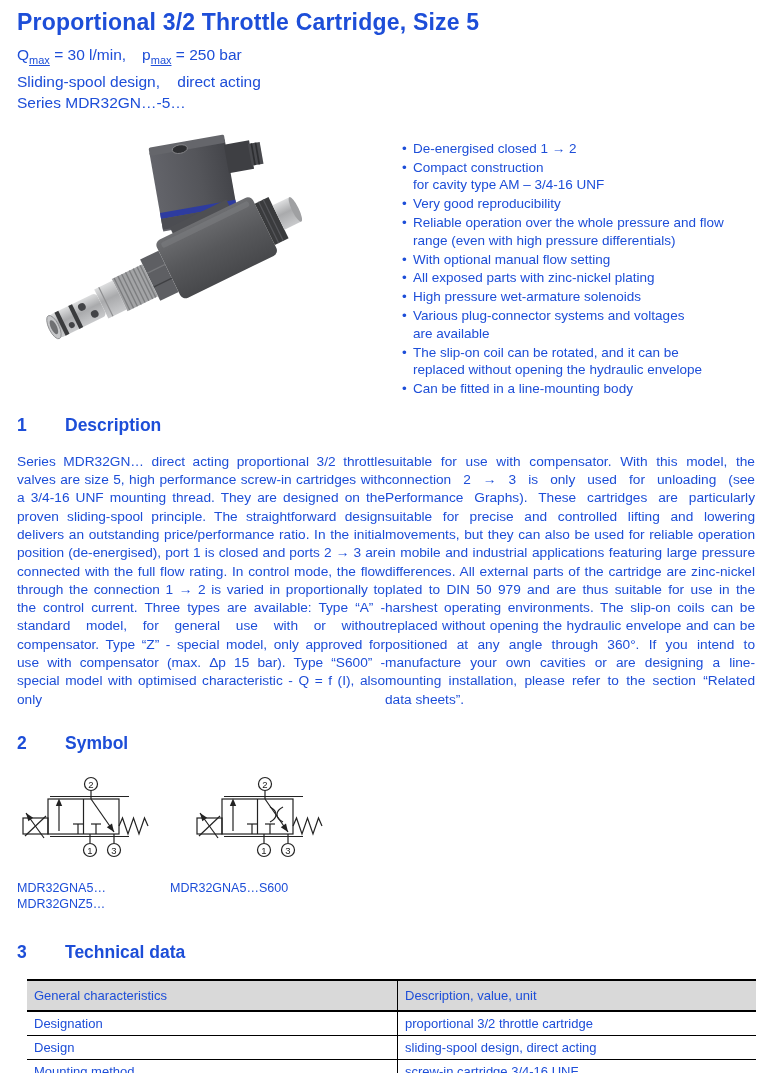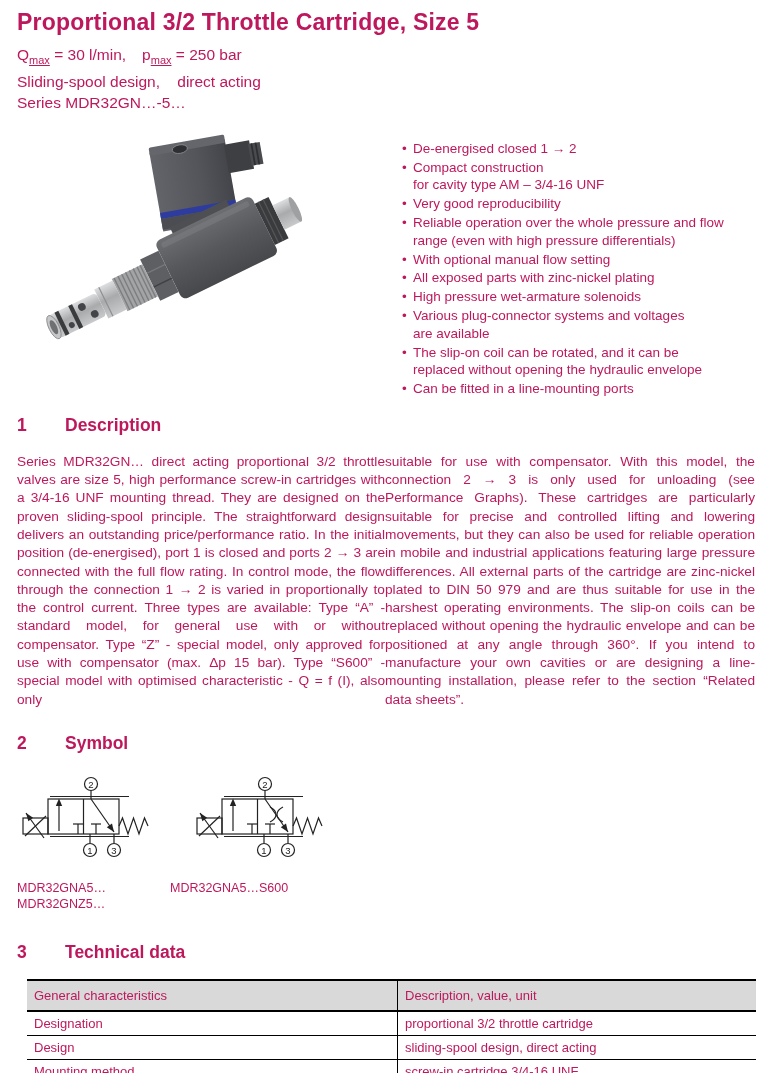--- a/index.html
+++ b/index.html
@@ -1,20 +1,20 @@
 <!DOCTYPE html>
 <html><head>
 <meta charset="utf-8">
 <style>
   html,body{margin:0;padding:0;background:#ffffff;}
   .page{
     width:775px;height:1073px;box-sizing:border-box;
     padding:9px 20px 0 17px;
     font-family:"Liberation Sans","DejaVu Sans",sans-serif;
-    color:#be185d;position:relative;overflow:hidden;background:#fff;
+    color:#1d4ed8;position:relative;overflow:hidden;background:#fff;
   }
   .title{font-size:23px;line-height:27px;font-weight:bold;margin:0;letter-spacing:.2px;}
   .specs{margin-top:8px;font-size:15.5px;line-height:21px;}
   .specs sub{font-size:11px;text-decoration:underline;}
   .pre{white-space:pre-wrap;}
   .spec-gap{display:inline-block;width:16px;}
 
   .hero{display:flex;margin-top:21px;}
   .photo-wrap{width:385px;height:258px;position:relative;}
   .bullets-col{flex:1;padding-top:6px;}
@@ -154,21 +154,21 @@
         <li><span>Very good reproducibility</span></li>
         <li><span>Reliable operation over the whole pressure and flow
 range (even with high pressure differentials)</span></li>
         <li><span>With optional manual flow setting</span></li>
         <li><span>All exposed parts with zinc-nickel plating</span></li>
         <li><span>High pressure wet-armature solenoids</span></li>
         <li><span>Various plug-connector systems and voltages
 are available</span></li>
         <li><span>The slip-on coil can be rotated, and it can be
 replaced without opening the hydraulic envelope</span></li>
-        <li><span>Can be fitted in a line-mounting ports</span></li>
+        <li><span>Can be fitted in a line-mounting body</span></li>
       </ul>
     </div>
   </div>
 
   <div class="section-heading" id="sec1">
     <span class="num">1</span>
     <span>Description</span>
   </div>
   <div class="desc-cols">
     <div class="col-left">Series MDR32GN… direct acting proportional 3/2 throttle valves are size 5, high performance screw-in cartridges with a 3/4-16 UNF mounting thread. They are designed on the proven sliding-spool principle. The straightforward design delivers an outstanding price/performance ratio. In the initial position (de-energised), port 1 is closed and ports 2 → 3 are connected with the full flow rating. In control mode, the flow through the connection 1 → 2 is varied in proportionally to the control current. Three types are available: Type “A” - standard model, for general use with or without compensator. Type “Z” - special model, only approved for use with compensator (max. Δp 15 bar). Type “S600” - special model with optimised characteristic - Q = f (I), also only</div>

